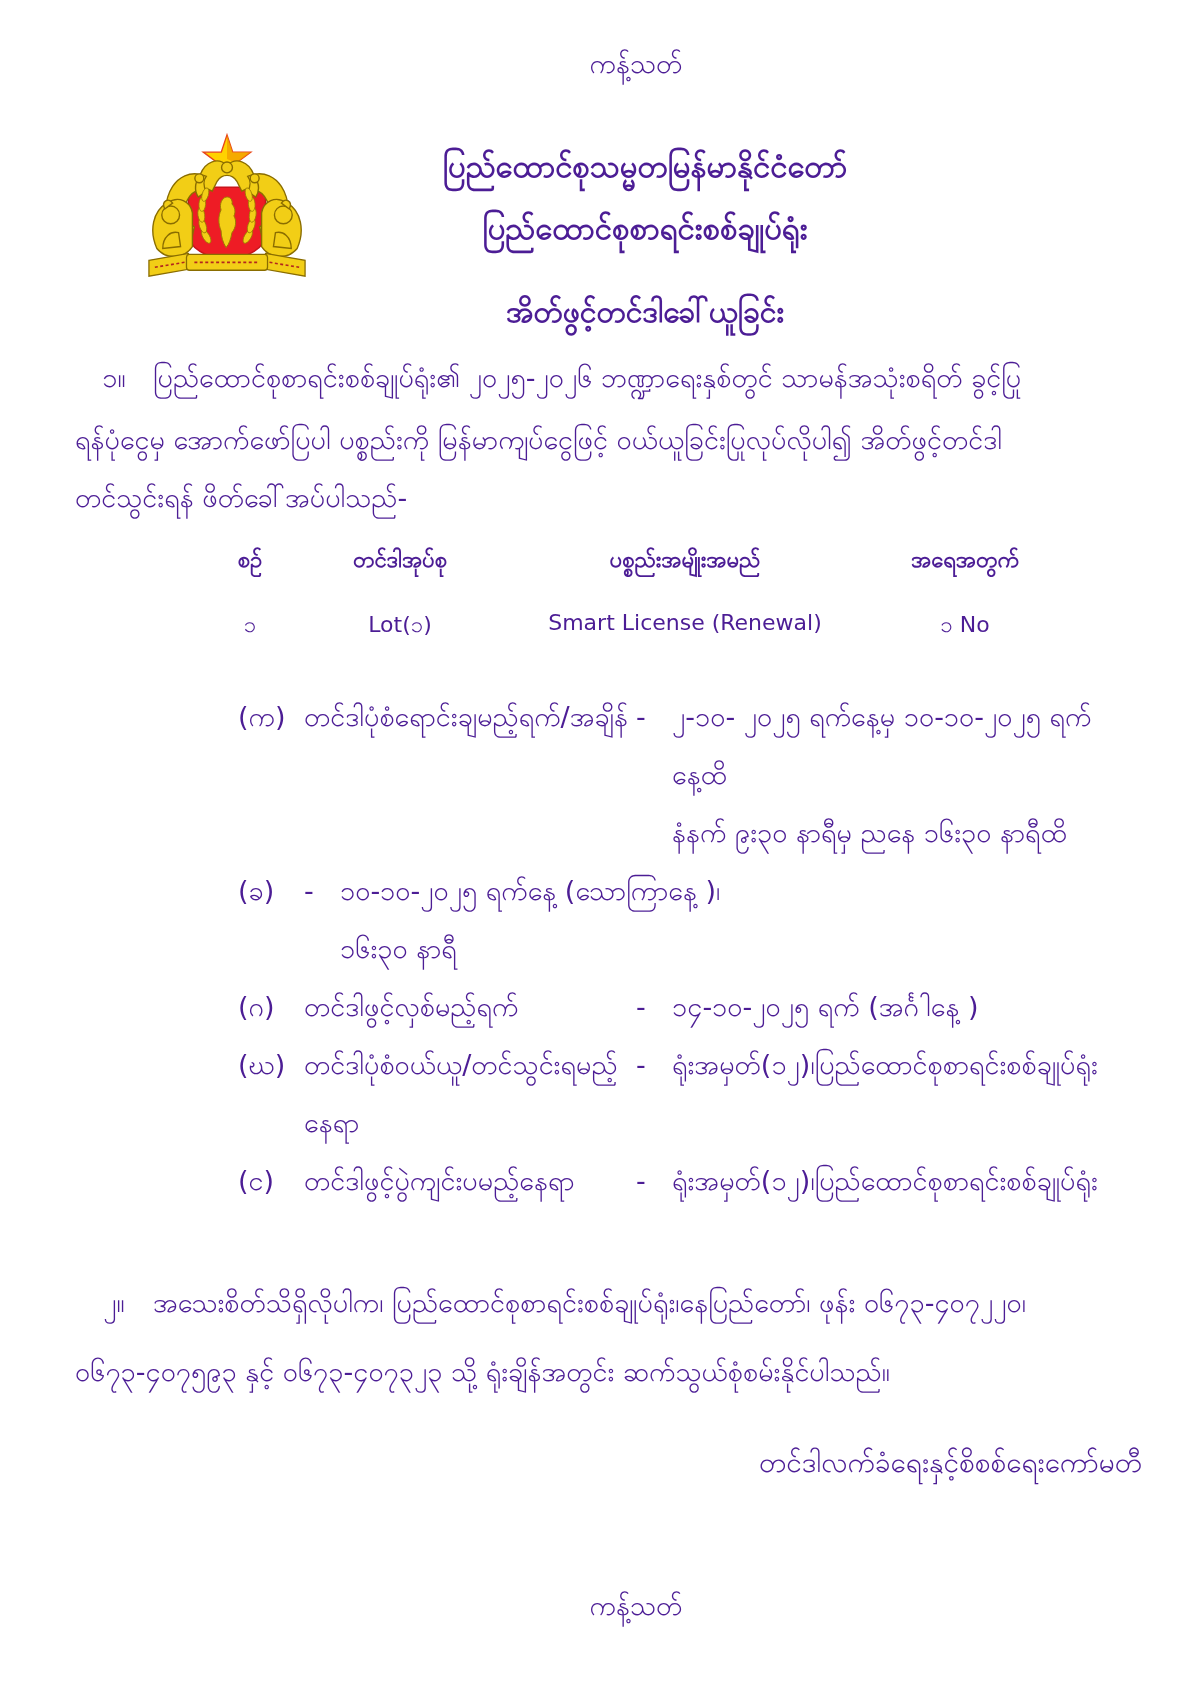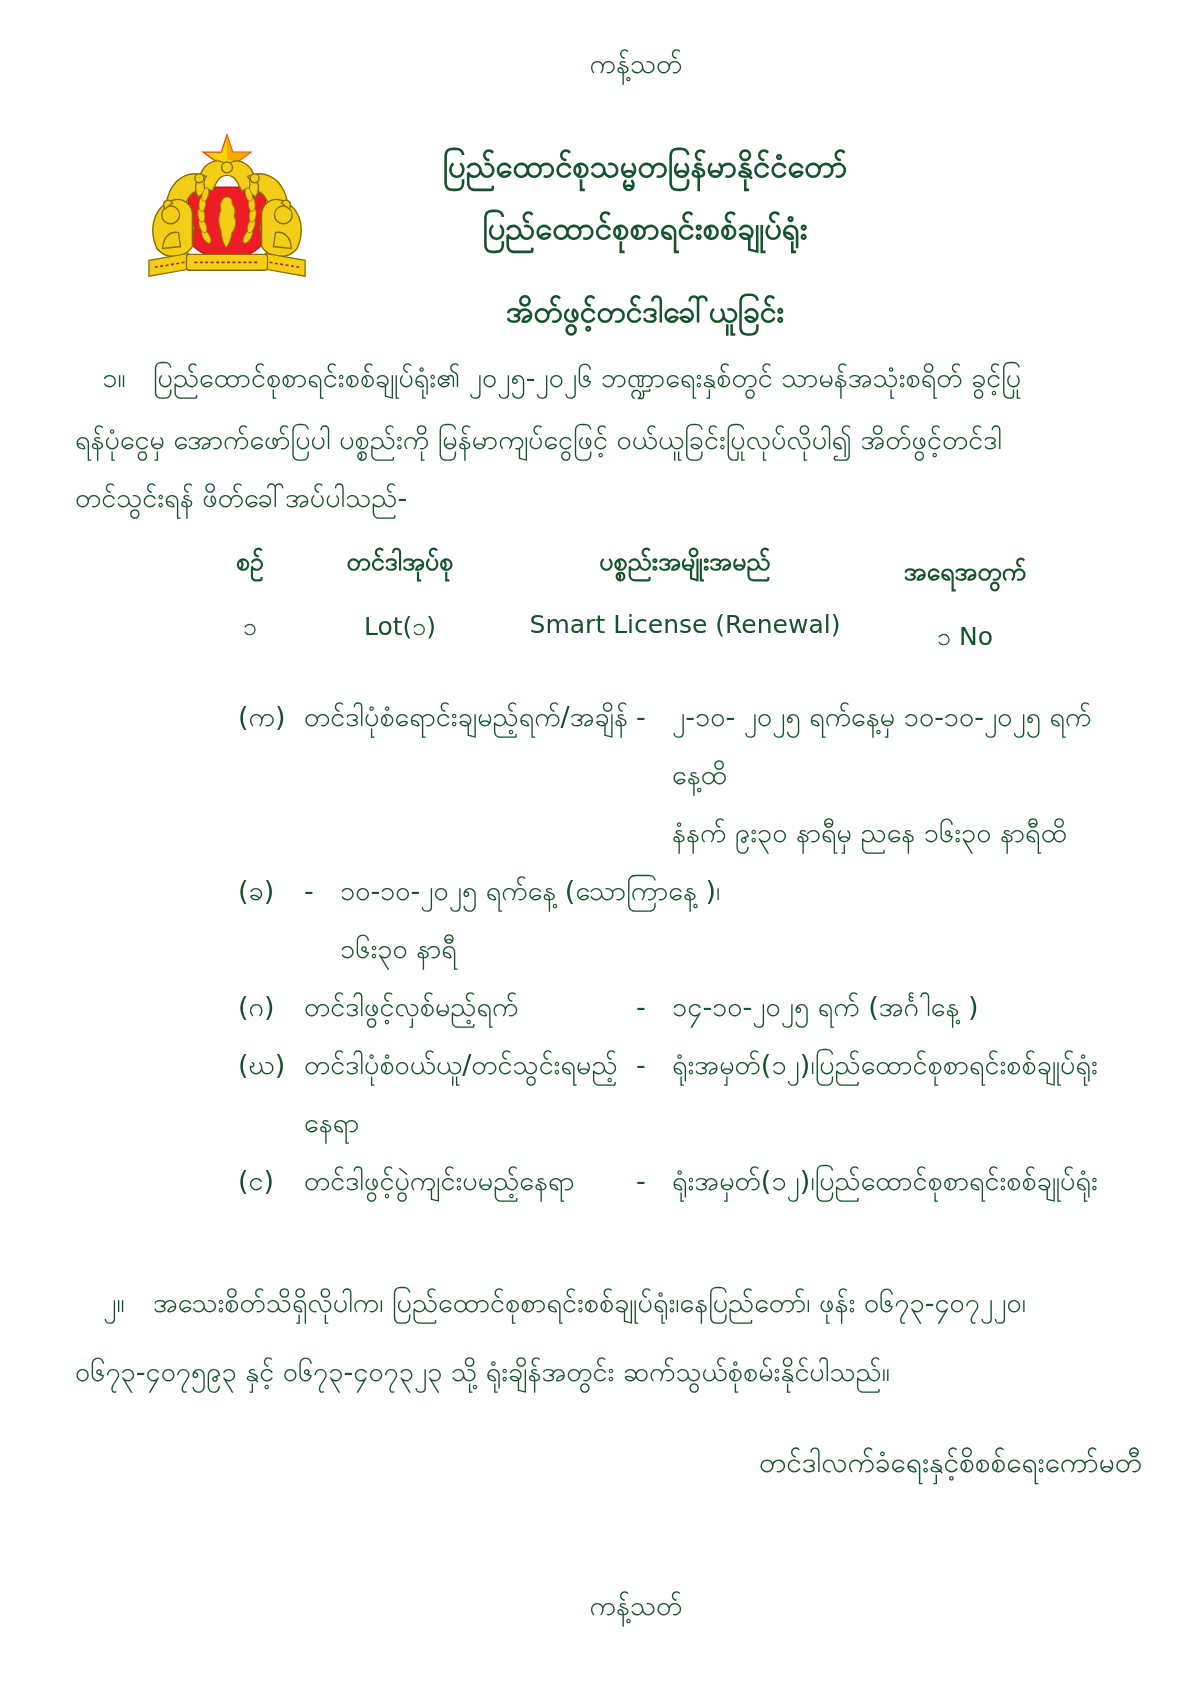--- a/index.html
+++ b/index.html
@@ -2,44 +2,44 @@
 <html><head>
 <meta charset="utf-8">
 <style>
   html,body{margin:0;padding:0;background:#e8e8e8;}
   .page{
     position:relative;
     width:1200px;height:1696px;
     margin:0 auto;
     background:#ffffff;
     font-family:"DejaVu Sans", sans-serif;
-    color:#14532d;
+    color:#4c1d95;
     overflow:hidden;
   }
   .abs{position:absolute;white-space:nowrap;}
   .center-band{left:72px;right:0;text-align:center;}
   .top-label{top:46px;font-size:27px;}
   .bottom-label{top:1588px;font-size:27px;}
   .emblem-box{left:143px;top:130px;width:168px;height:154px;}
   .emblem-box svg{width:100%;height:100%;display:block;}
   .title-band{left:90px;right:0;text-align:center;font-weight:700;}
   .state-title{top:146px;font-size:31px;}
   .office-title{top:208px;font-size:31px;}
   .doc-title{top:292px;font-size:30px;}
   .para{left:75px;font-size:27px;line-height:40px;text-align:center;}
   .p1l1{top:358px;}
   .p1l2{top:420px;}
   .p1l3{top:478px;}
   .p2l1{top:1283px;}
   .p2l2{top:1352px;}
   .pnum{display:inline-block;min-width:78px;}
-  .tcell{position:absolute;transform:translateX(-50%);white-space:nowrap;font-size:25px;}
+  .tcell{position:absolute;transform:translateX(-50%);white-space:nowrap;font-size:22px;}
   .thead{top:545px;font-weight:700;}
   .tdata{top:610px;}
-  .c1{left:250px;} .c2{left:400px;} .c3{left:685px;} .c4{left:965px;margin-top:10px;}
+  .c1{left:250px;} .c2{left:400px;} .c3{left:685px;} .c4{left:965px;}
   .schedule{left:238px;top:688px;right:40px;font-size:27px;}
   .srow{display:flex;align-items:flex-start;}
   .ilabel{width:66px;flex:none;}
   .iname{width:332px;flex:none;}
   .idash{width:36px;flex:none;}
   .ivalue{flex:1;min-width:0;}
   .ln{line-height:58px;white-space:nowrap;}
   .signature{top:1444px;right:58px;font-size:28px;text-align:right;}
 </style>
 </head>

